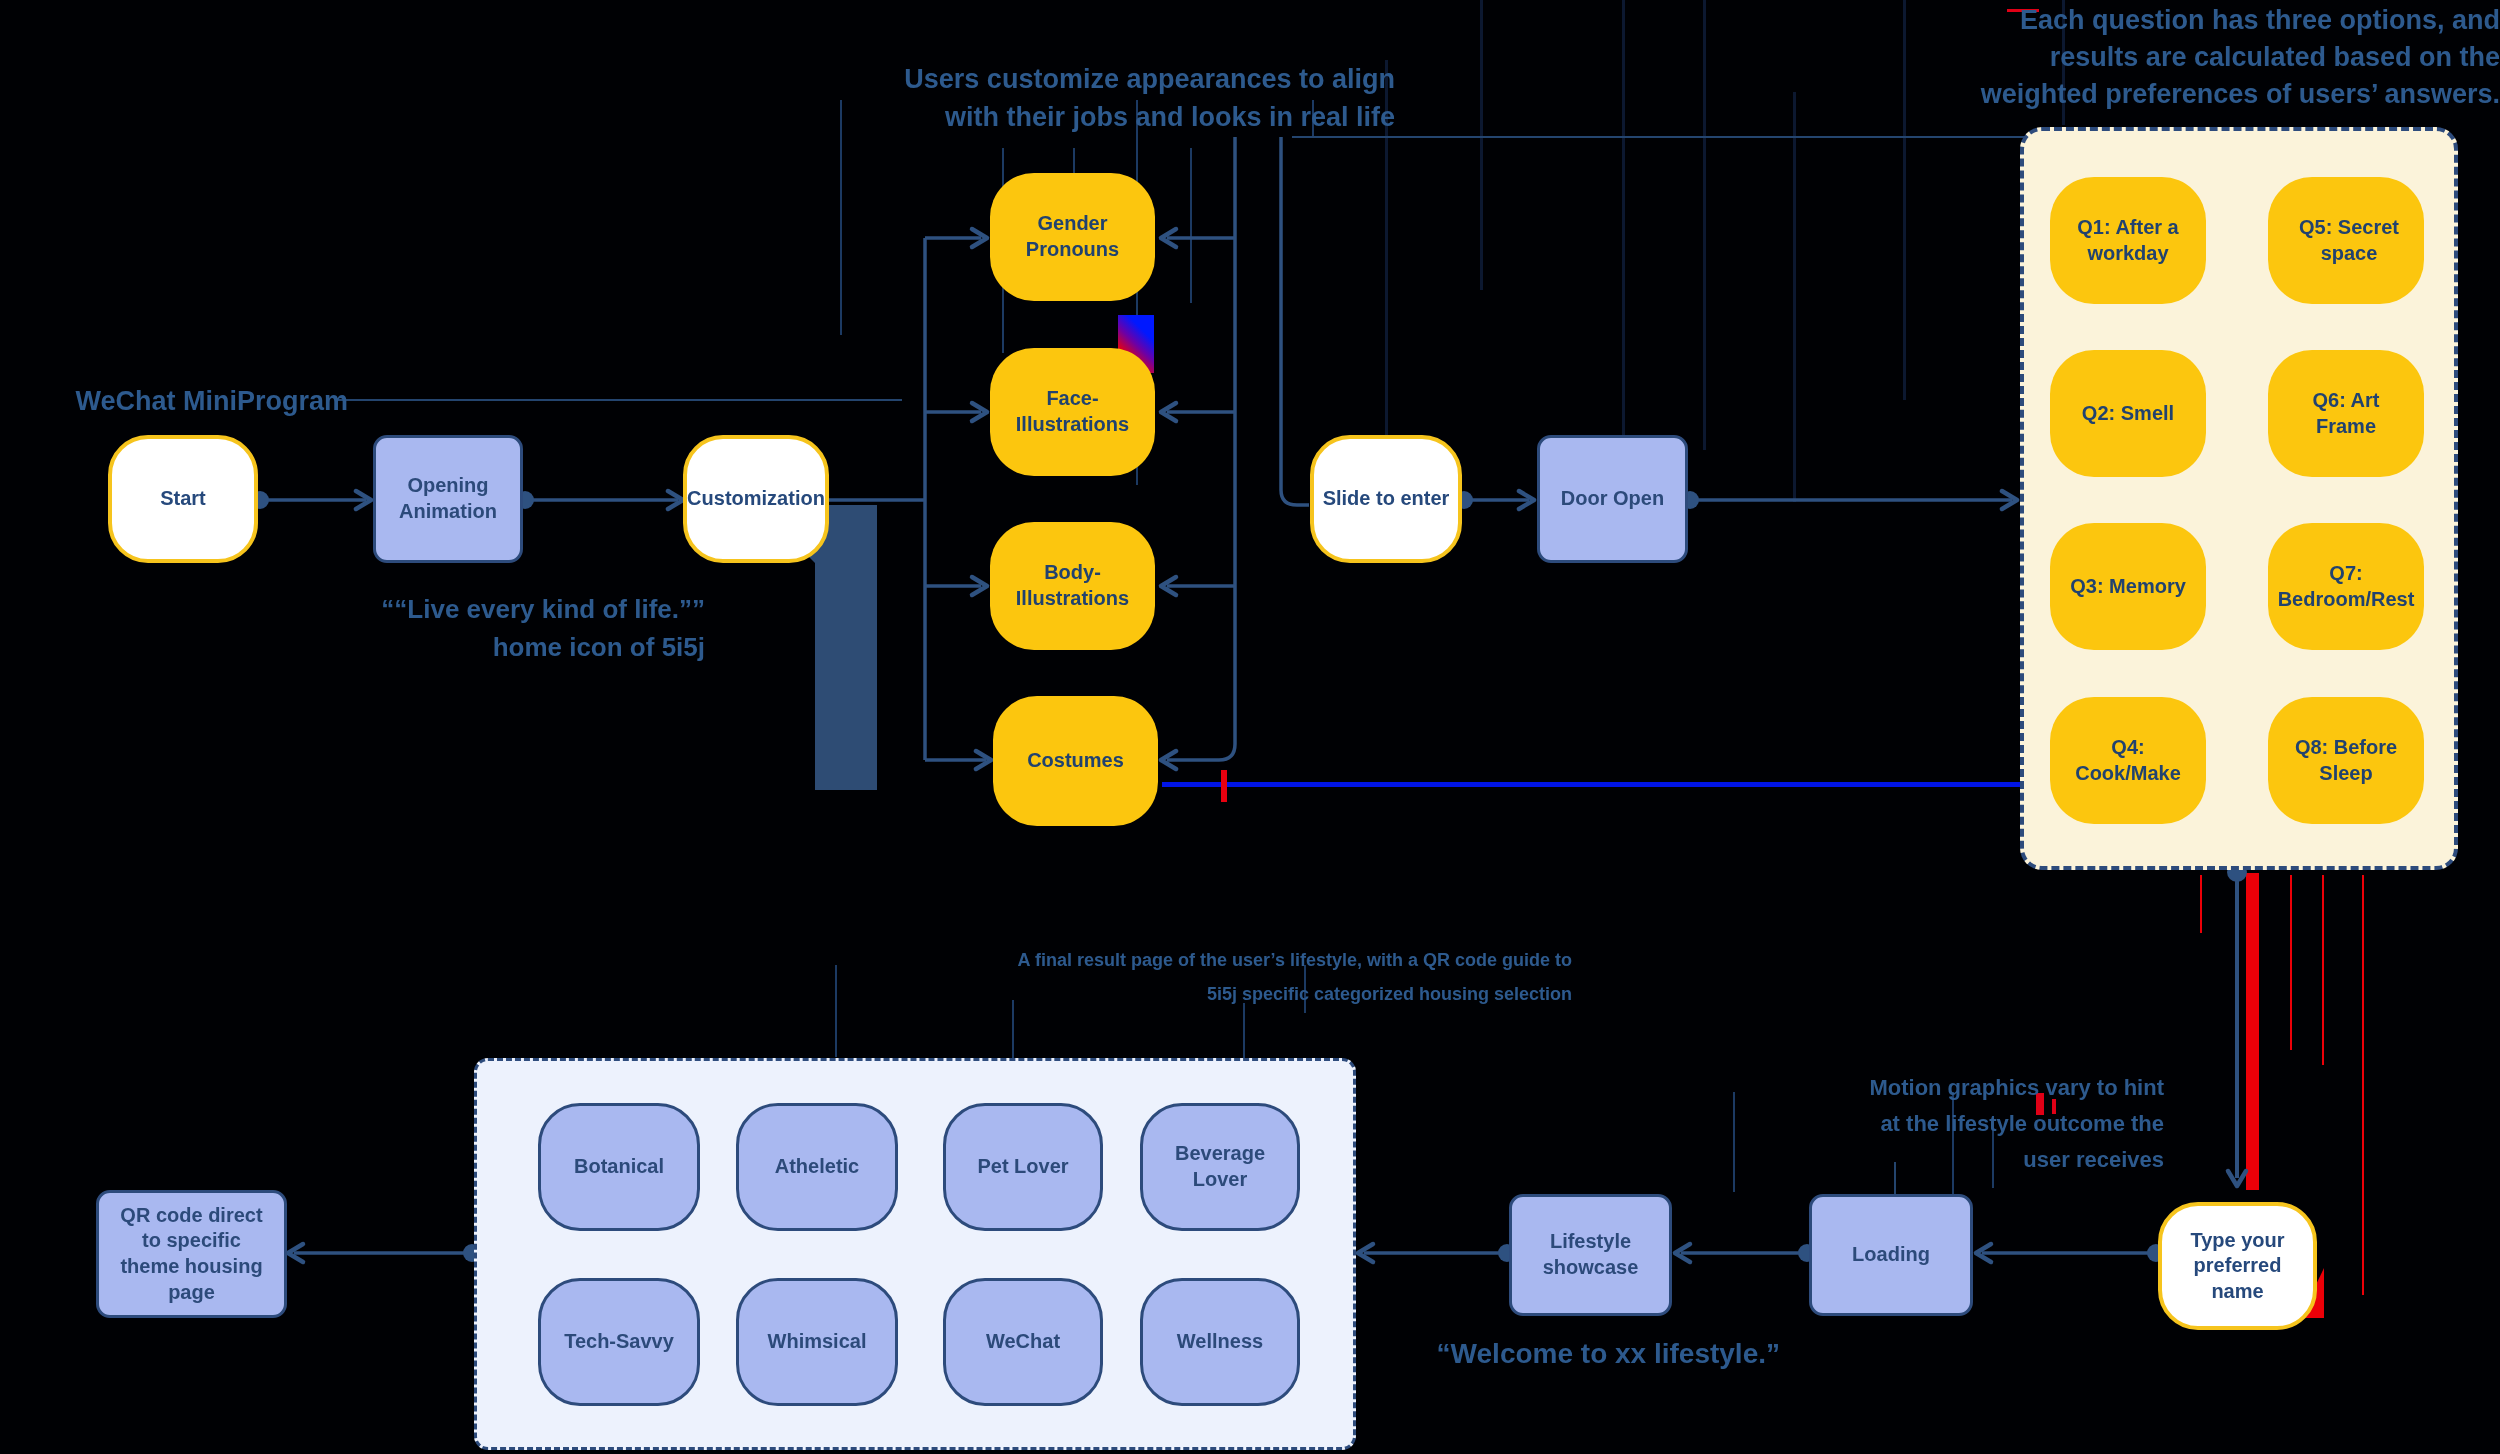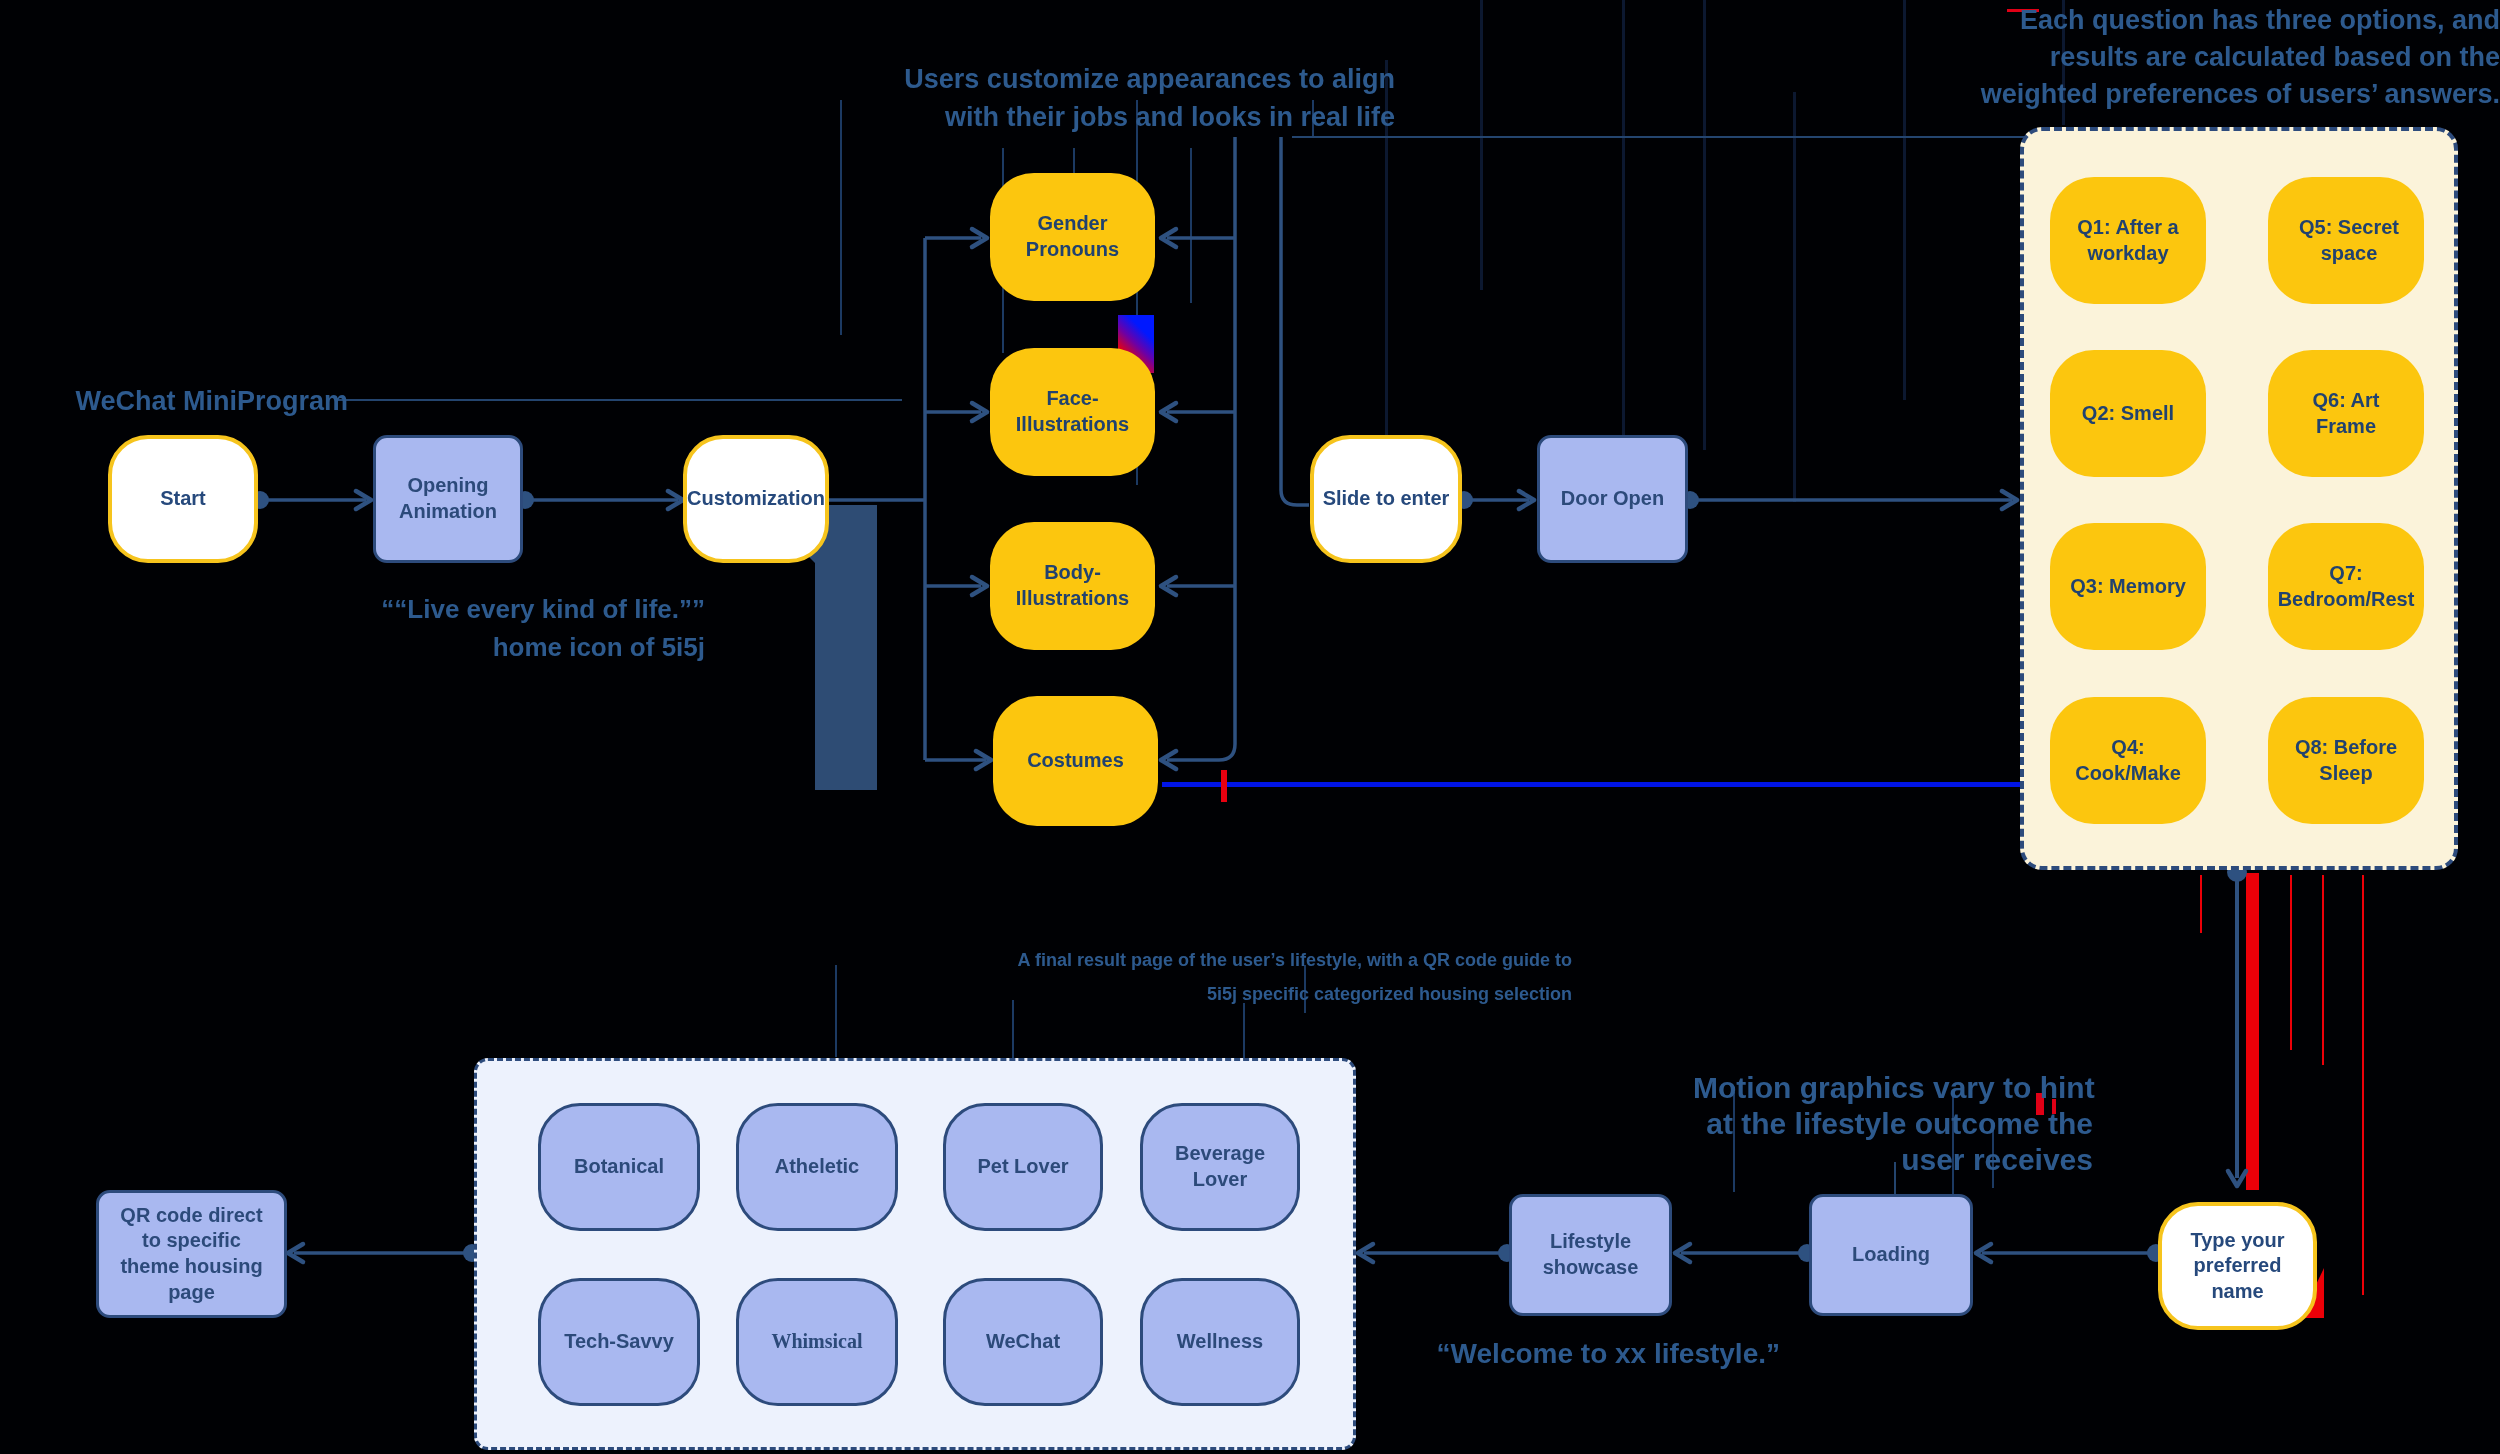--- a/index.html
+++ b/index.html
@@ -141,21 +141,21 @@
     <div>weighted preferences of users’ answers.</div>
   </div>
   <div class="ann" style="left:205px;top:590px;width:500px;font-size:26px;line-height:38px;">
     <div>““Live every kind of life.””</div>
     <div>home icon of 5i5j</div>
   </div>
   <div class="ann" style="left:582px;top:943px;width:990px;font-size:18px;line-height:34px;">
     <div>A final result page of the user’s lifestyle, with a QR code guide to</div>
     <div>5i5j specific categorized housing selection</div>
   </div>
-  <div class="ann" style="left:1693px;top:1070px;width:400px;font-size:30px;line-height:36px;">
+  <div class="ann" style="left:1764px;top:1070px;width:400px;font-size:22px;line-height:36px;">
     <div>Motion graphics vary to hint</div>
     <div>at the lifestyle outcome the</div>
     <div>user receives</div>
   </div>
   <div class="ann" style="left:1410px;top:1338px;width:370px;font-size:28px;">
     <div>“Welcome to xx lifestyle.”</div>
   </div>
 
   <div class="panel qpanel" style="left:2020px;top:127px;width:438px;height:743px;"></div>
   <div class="panel rpanel" style="left:474px;top:1058px;width:882px;height:392px;"></div>
@@ -177,21 +177,21 @@
   <div class="node yl" style="left:2268px;top:177px;width:156px;height:127px;padding-left:20px;">Q5: Secret space</div>
   <div class="node yl" style="left:2268px;top:350px;width:156px;height:127px;">Q6: Art Frame</div>
   <div class="node yl" style="left:2268px;top:523px;width:156px;height:127px;">Q7: Bedroom/Rest</div>
   <div class="node yl" style="left:2268px;top:697px;width:156px;height:127px;">Q8: Before Sleep</div>
 
   <div class="node pw sq" style="left:538px;top:1103px;width:162px;height:128px;">Botanical</div>
   <div class="node pw sq" style="left:736px;top:1103px;width:162px;height:128px;">Atheletic</div>
   <div class="node pw sq" style="left:943px;top:1103px;width:160px;height:128px;">Pet Lover</div>
   <div class="node pw sq" style="left:1140px;top:1103px;width:160px;height:128px;padding:6px 24px;">Beverage Lover</div>
   <div class="node pw sq" style="left:538px;top:1278px;width:162px;height:128px;">Tech-Savvy</div>
-  <div class="node pw sq" style="left:736px;top:1278px;width:162px;height:128px;font-family:Liberation Serif, serif;">Whimsical</div>
+  <div class="node pw sq" style="left:736px;top:1278px;width:162px;height:128px;">Whimsical</div>
   <div class="node pw sq" style="left:943px;top:1278px;width:160px;height:128px;">WeChat</div>
   <div class="node pw sq" style="left:1140px;top:1278px;width:160px;height:128px;">Wellness</div>
 
   <div class="node wy" style="left:2158px;top:1190px;width:159px;height:128px;padding:6px 20px;margin-top:12px;">Type your preferred name</div>
   <div class="node pw" style="left:1809px;top:1194px;width:164px;height:122px;">Loading</div>
   <div class="node pw" style="left:1509px;top:1194px;width:163px;height:122px;">Lifestyle showcase</div>
   <div class="node pw" style="left:96px;top:1190px;width:191px;height:128px;">QR code direct to specific theme housing page</div>
 
 </div>
 

